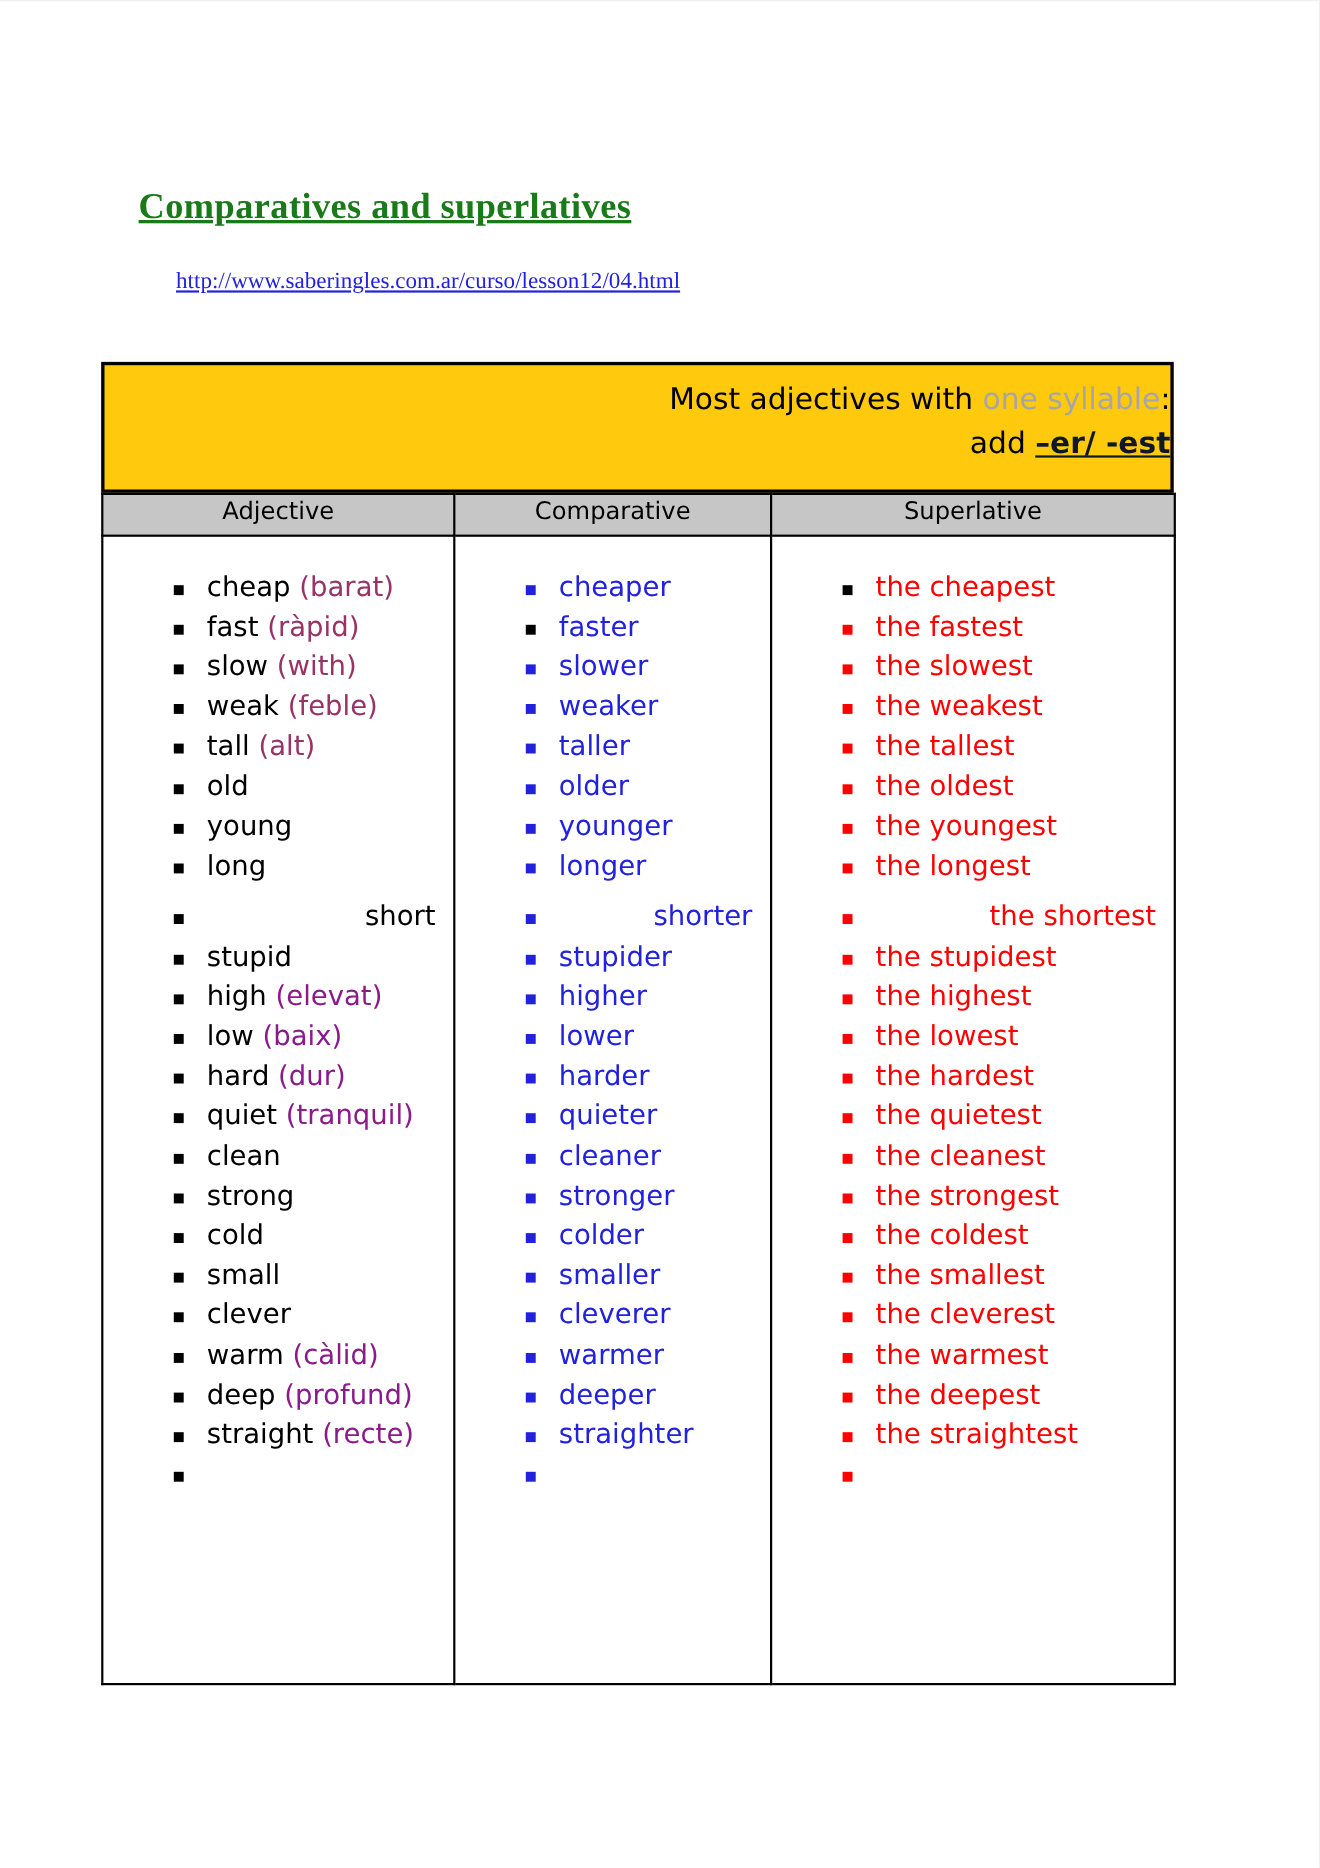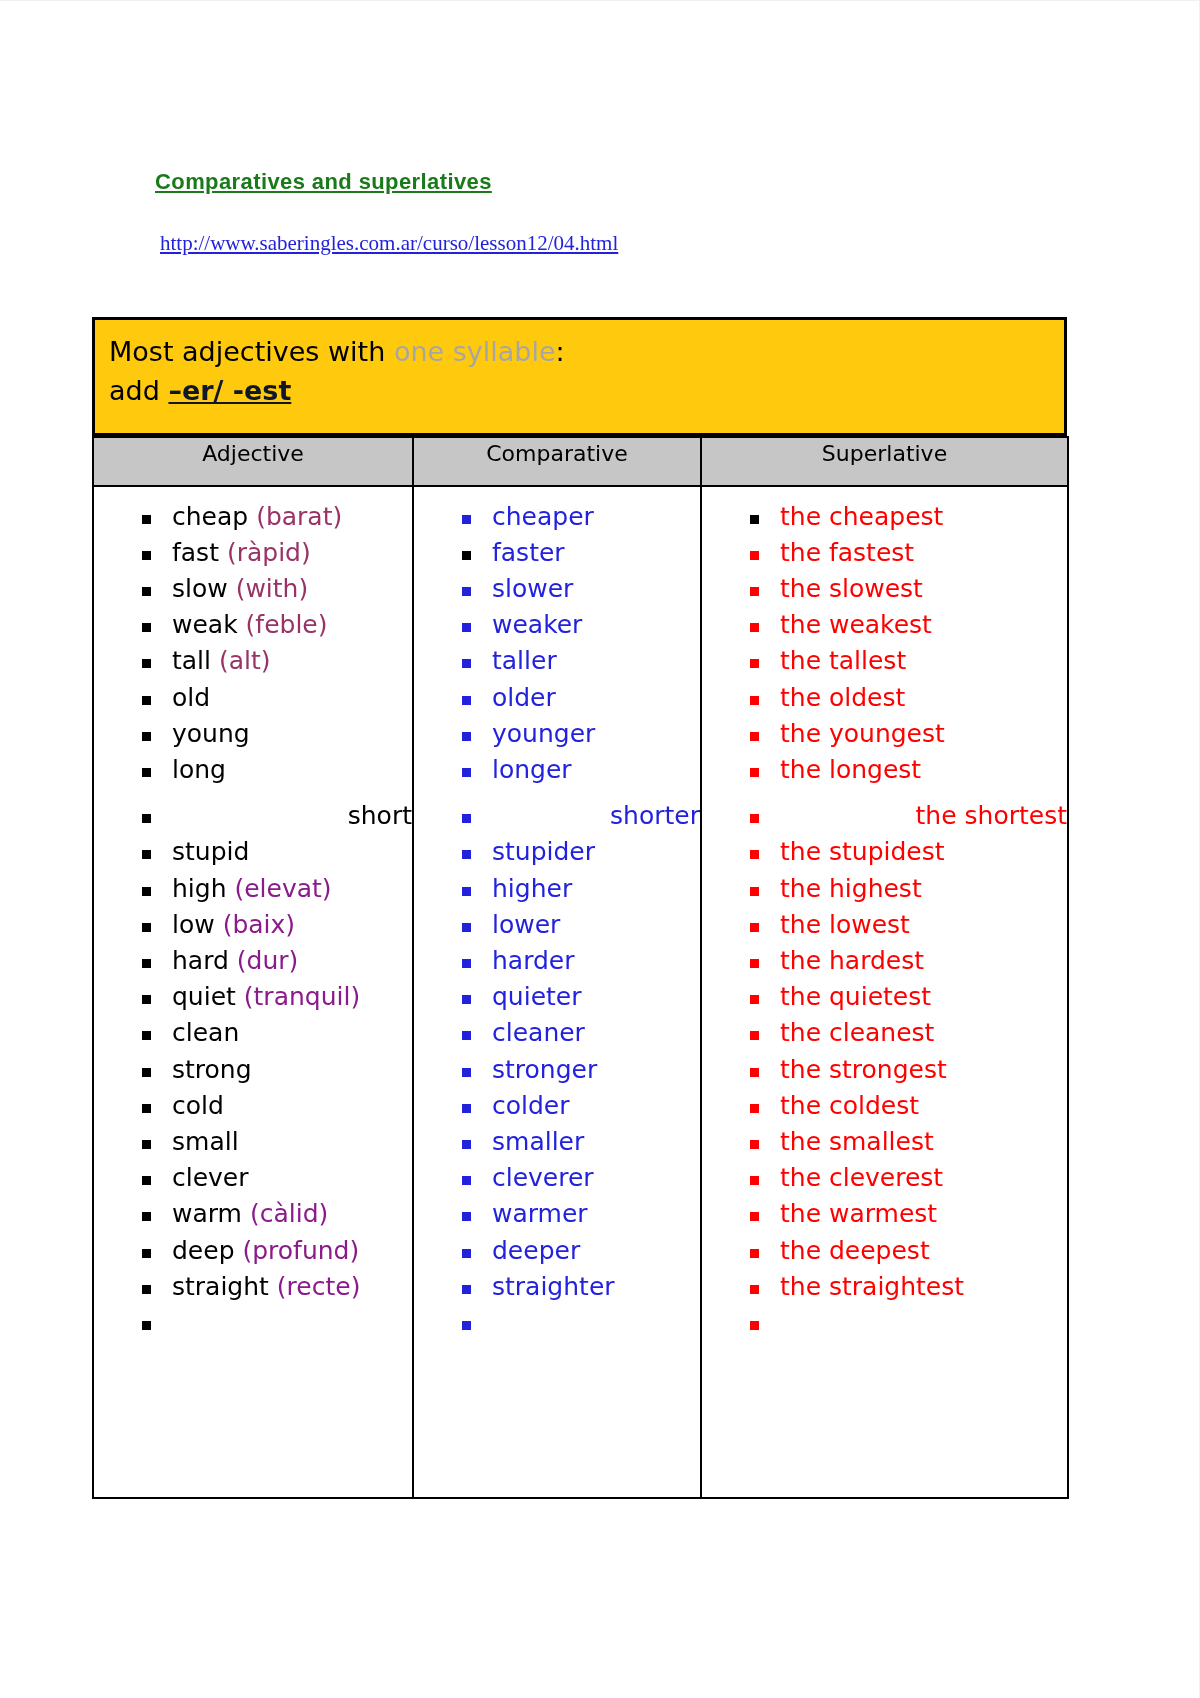--- a/index.html
+++ b/index.html
@@ -33,27 +33,27 @@
   }
 
   .content {
     position: absolute;
     left: 92px;
     top: 170px;
     width: 975px;
   }
 
   .doc-title {
-    font-family: Liberation Sans, sans-serif;
-    font-size: 22px;
+    font-family: Liberation Serif, serif;
+    font-size: 33px;
     font-weight: bold;
     color: #1a7a1a;
     text-decoration: underline;
     letter-spacing: 0.4px;
-    margin: 0 0 38px 63px;
+    margin: 0 0 38px 34px;
     line-height: 1.1;
   }
 
   .doc-url {
     font-family: Liberation Serif, serif;
     font-size: 21px;
     color: #2222dd;
     text-decoration: underline;
     margin: 0 0 30px 68px;
     line-height: 1.1;
@@ -62,50 +62,51 @@
 
   .url-line { margin-bottom: 32px; }
 
   
   .rule-box {
     border: 3px solid #000000;
     background: #FFC90E;
     padding: 12px 0 22px 14px;
     box-sizing: border-box;
     width: 975px;
+    text-align: right;
   }
   .rule-line {
     font-family: "DejaVu Sans", sans-serif;
     font-size: 27px;
     line-height: 1.45;
     color: #000000;
     white-space: nowrap;
   }
   .rule-gray { color: #a6a6a6; }
   .rule-red  { color: #0f172a; font-weight: bold; text-decoration: underline; }
 
   
   .tbl {
     width: 975px;
     border-collapse: collapse;
     table-layout: fixed;
   }
   .tbl th, .tbl td {
     border: 2px solid #000000;
     vertical-align: top;
-    padding: 0;
+    padding: 16px;
   }
   .tbl th {
     background: #c6c6c6;
     font-family: "DejaVu Sans", sans-serif;
     font-weight: normal;
     font-size: 22px;
     color: #000000;
     text-align: center;
-    padding: 3px 0 16px 0;
+    padding: 3px 0 5px 0;
     height: 28px;
   }
   .col-a { width: 320px; }
   .col-b { width: 288px; }
   .col-c { width: 367px; }
 
   .cell-body {
     padding: 12px 0 0 0;
     min-height: 1010px;
     box-sizing: border-box;

